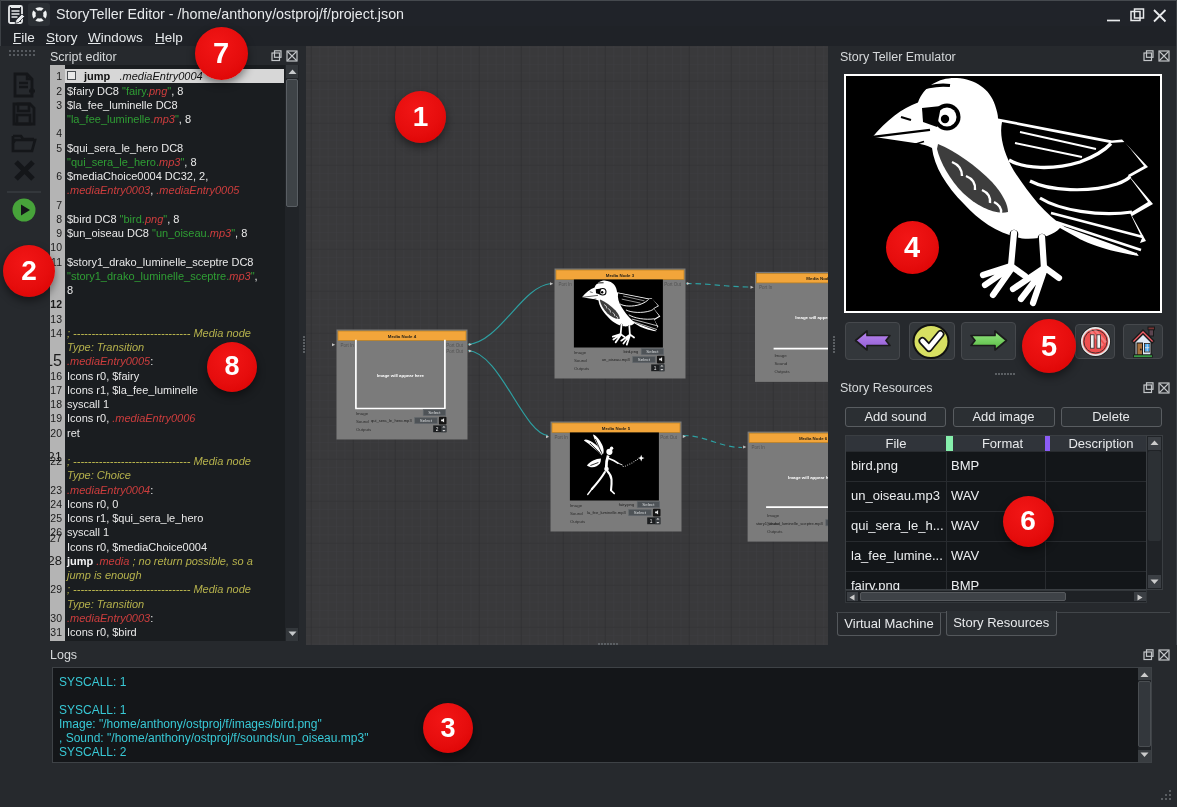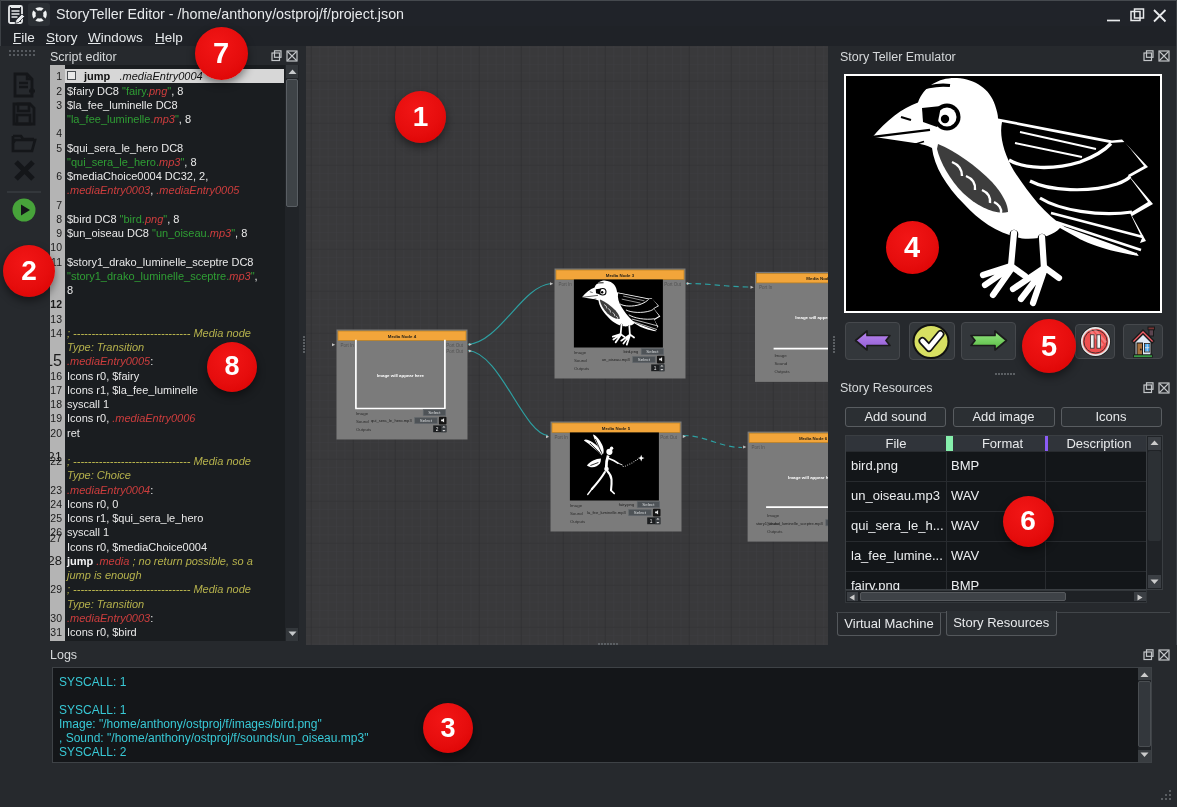--- a/index.html
+++ b/index.html
@@ -487,26 +487,26 @@
 
 <div class="abs" style="left:840px;top:381px;font-size:12.5px;color:#d6d9db;">Story Resources</div>
 <svg class="abs" style="left:1143px;top:382px;" width="27" height="12" viewBox="0 0 27 12">
   <rect x="1" y="3" width="7.5" height="7.5" fill="none" stroke="#c3c6c9" stroke-width="1.2"></rect>
   <rect x="3.5" y="0.8" width="6.5" height="6.5" fill="none" stroke="#c3c6c9" stroke-width="1.2"></rect>
   <rect x="16" y="1" width="10" height="10" fill="none" stroke="#c3c6c9" stroke-width="1.2"></rect>
   <path d="M16.5 1.5 l9 9 M25.5 1.5 l-9 9" stroke="#c3c6c9" stroke-width="1.1"></path>
 </svg>
 <div class="abs" style="left:845px;top:407px;width:101px;height:19.5px;background:#2b2f33;border:1px solid #595d61;border-radius:3px;box-sizing:border-box;color:#e6e8ea;font-size:13px;display:flex;align-items:center;justify-content:center;">Add sound</div>
 <div class="abs" style="left:952.5px;top:407px;width:102px;height:19.5px;background:#2b2f33;border:1px solid #595d61;border-radius:3px;box-sizing:border-box;color:#e6e8ea;font-size:13px;display:flex;align-items:center;justify-content:center;">Add image</div>
-<div class="abs" style="left:1060.5px;top:407px;width:101px;height:19.5px;background:#2b2f33;border:1px solid #595d61;border-radius:3px;box-sizing:border-box;color:#e6e8ea;font-size:13px;display:flex;align-items:center;justify-content:center;">Icons</div>
+<div class="abs" style="left:1060.5px;top:407px;width:101px;height:19.5px;background:#2b2f33;border:1px solid #595d61;border-radius:3px;box-sizing:border-box;color:#e6e8ea;font-size:13px;display:flex;align-items:center;justify-content:center;">Delete</div>
 <div class="abs" style="left:845px;top:435px;width:318px;height:154.5px;background:#131619;border:1px solid #3a3e42;box-sizing:border-box;">
 <div class="abs" style="left:0;top:0;width:301px;height:14.5px;background:#30343a;"></div>
 <div style="position:absolute;top:0;height:14.5px;font-size:13px;color:#e8eaec;display:flex;align-items:center;justify-content:center;left:0;width:100px;">File</div>
 <div style="position:absolute;top:0;height:14.5px;font-size:13px;color:#e8eaec;display:flex;align-items:center;justify-content:center;left:100px;width:99px;border-left:7px solid #86efac;">Format</div>
-<div style="position:absolute;top:0;height:14.5px;font-size:13px;color:#e8eaec;display:flex;align-items:center;justify-content:center;left:199px;width:102px;border-left:3px solid #8b5cf6;">Description</div>
+<div style="position:absolute;top:0;height:14.5px;font-size:13px;color:#e8eaec;display:flex;align-items:center;justify-content:center;left:199px;width:102px;border-left:5px solid #8b5cf6;">Description</div>
 <div class="abs" style="left:0;top:14.5px;width:301px;height:1px;background:#282b2f;"></div>
 <div class="abs" style="left:0;top:44.5px;width:301px;height:1px;background:#282b2f;"></div>
 <div class="abs" style="left:0;top:74.5px;width:301px;height:1px;background:#282b2f;"></div>
 <div class="abs" style="left:0;top:104.5px;width:301px;height:1px;background:#282b2f;"></div>
 <div class="abs" style="left:0;top:134.5px;width:301px;height:1px;background:#282b2f;"></div>
 <div class="abs" style="left:100px;top:14.5px;width:1px;height:138px;background:#282b2f;"></div>
 <div class="abs" style="left:199px;top:14.5px;width:1px;height:138px;background:#282b2f;"></div>
 <div style="position:absolute;height:30px;font-size:13px;color:#eceef0;display:flex;align-items:center;padding-left:5px;left:0;top:14.5px;width:95px;overflow:hidden;">bird.png</div>
 <div style="position:absolute;height:30px;font-size:13px;color:#eceef0;display:flex;align-items:center;padding-left:5px;left:100px;top:14.5px;width:95px;">BMP</div>
 <div style="position:absolute;height:30px;font-size:13px;color:#eceef0;display:flex;align-items:center;padding-left:5px;left:0;top:44.5px;width:95px;overflow:hidden;">un_oiseau.mp3</div>

